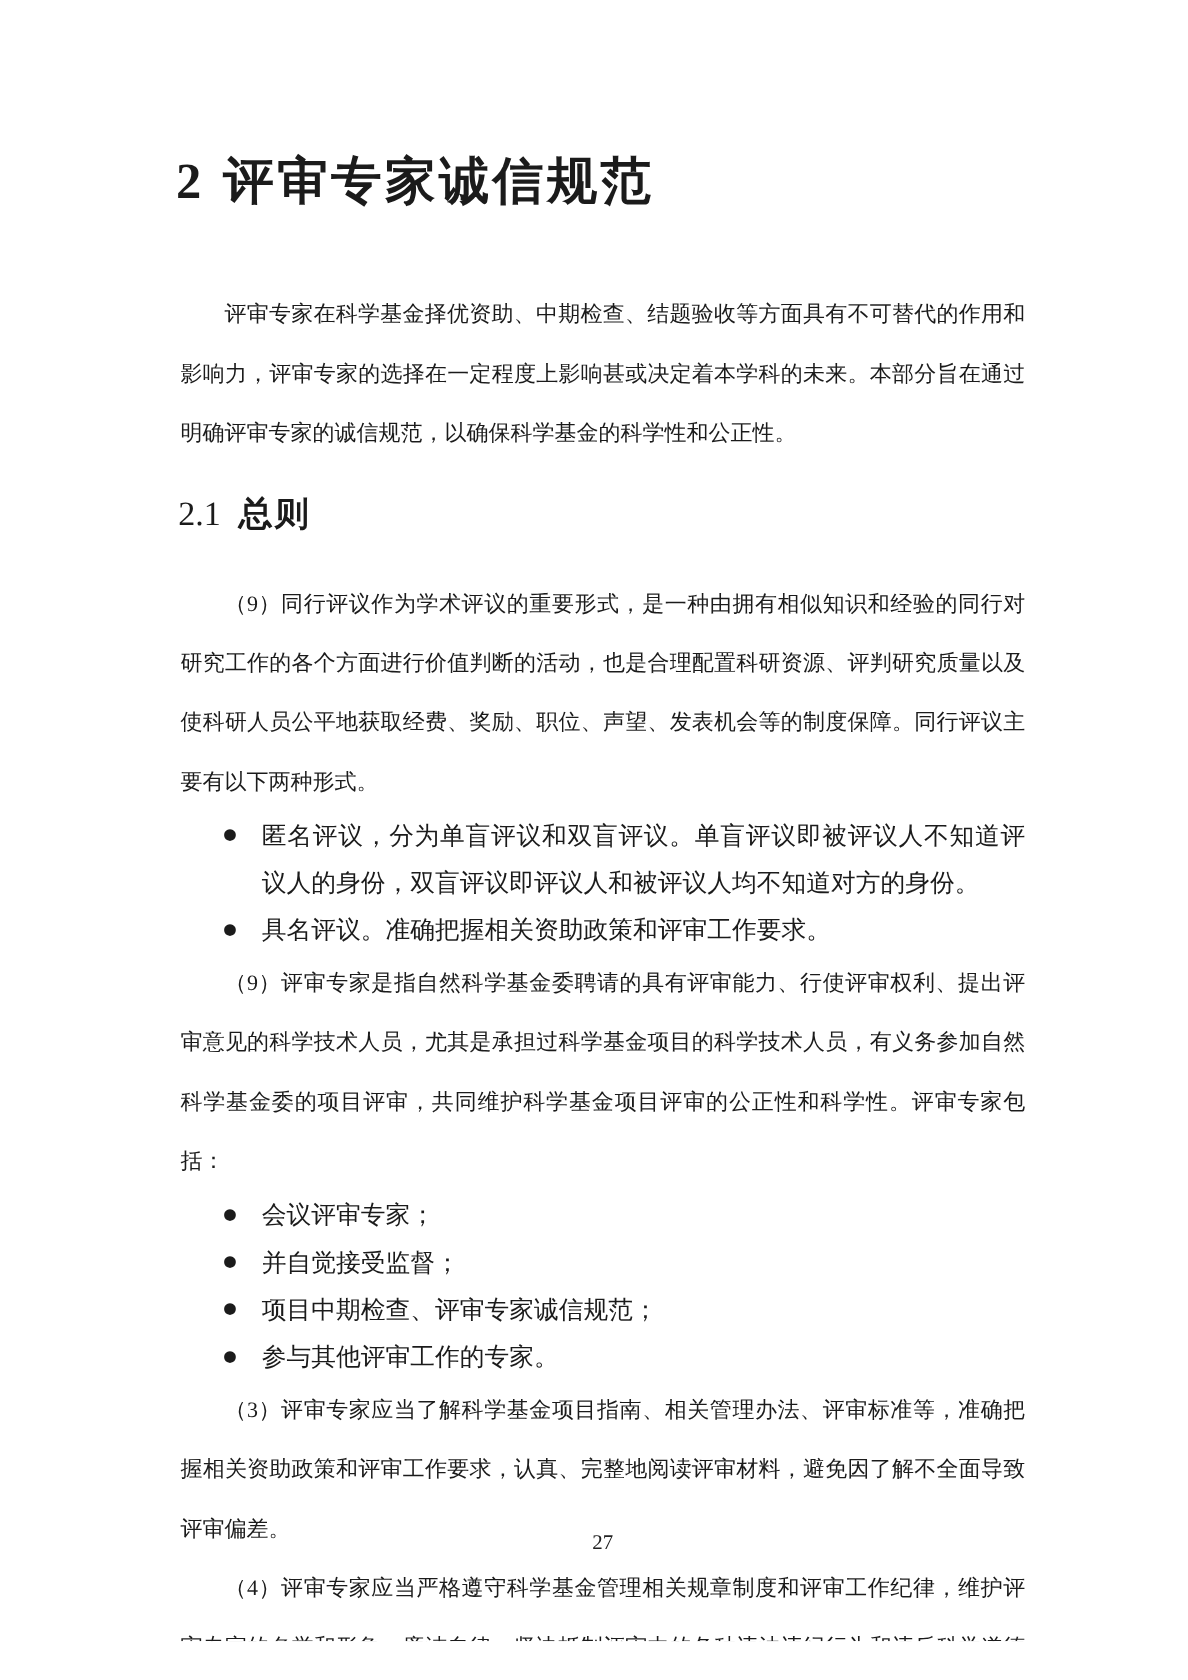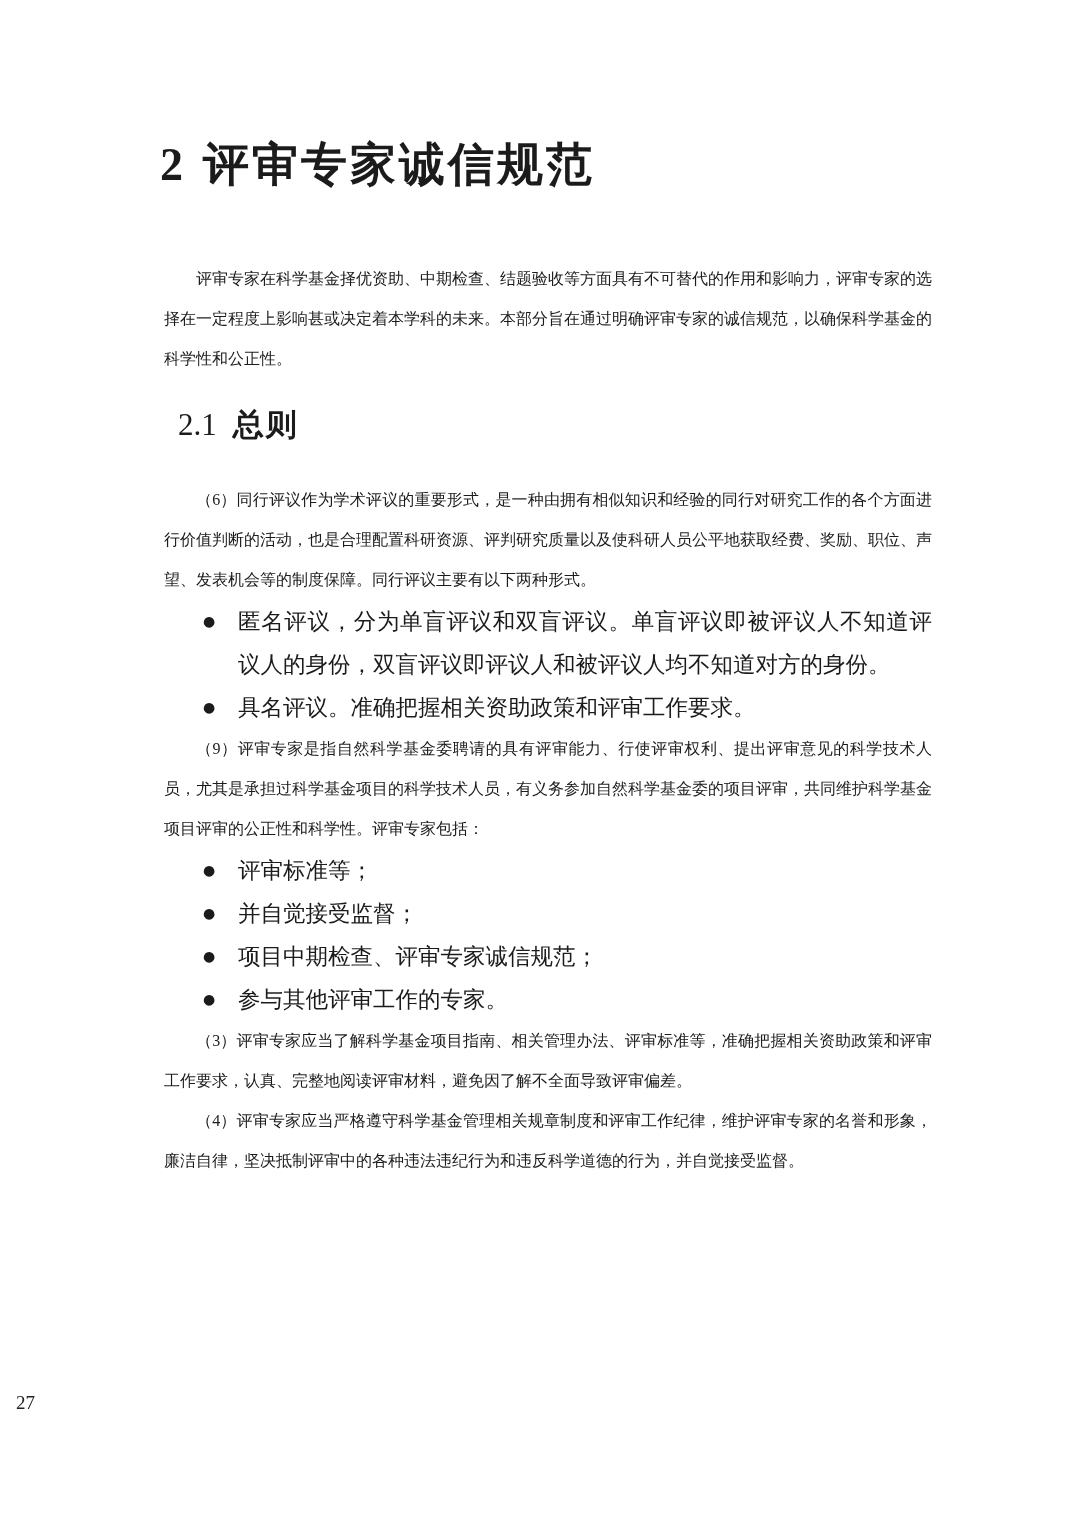--- a/index.html
+++ b/index.html
@@ -30,36 +30,35 @@
     font-weight: bold;
     margin-right: 20px;
   }
   .doc-title .txt {
     font-family: "Liberation Sans", "DejaVu Sans", sans-serif;
     font-weight: bold;
     letter-spacing: 3px;
   }
   .para {
     margin: 0;
-    font-size: 16px;
-    line-height: 40px;
+    font-size: 20px;
+    line-height: 54px;
     text-align: justify;
     text-indent: 2em;
   }
   .section-heading {
     margin: 26px 0 35px -2px;
     font-size: 31px;
     line-height: 40px;
     font-weight: normal;
     white-space: nowrap;
   }
   .section-heading .num {
     font-family: "Liberation Serif", "DejaVu Serif", serif;
     margin-right: 16px;
-    margin-left: 16px;
   }
   .section-heading .txt {
     font-family: "Liberation Sans", "DejaVu Sans", sans-serif;
     font-weight: 600;
     letter-spacing: 2px;
   }
   ul.bullet-list {
     margin: 0;
     padding: 0;
     list-style: none;
@@ -80,21 +79,21 @@
     flex: 1;
     font-size: 22.5px;
     line-height: 43px;
     text-align: justify;
   }
   .page-number {
     position: absolute;
     left: 0;
     right: 0;
     top: 1392px;
-    text-align: left;
+    text-align: center;
     font-size: 19px;
     font-family: "Liberation Serif", "DejaVu Serif", serif;
     color: #222222;
     padding-left: 16px;
   }
 </style>
 </head>
 <body>
 
 <div class="page">
@@ -103,39 +102,39 @@
     <h1 class="doc-title">
       <span class="num">2</span><span class="txt">评审专家诚信规范</span>
     </h1>
 
     <p class="para">评审专家在科学基金择优资助、中期检查、结题验收等方面具有不可替代的作用和影响力，评审专家的选择在一定程度上影响甚或决定着本学科的未来。本部分旨在通过明确评审专家的诚信规范，以确保科学基金的科学性和公正性。</p>
 
     <h2 class="section-heading">
       <span class="num">2.1</span><span class="txt">总则</span>
     </h2>
 
-    <p class="para">（6）同行评议作为学术评议的重要形式，是一种由拥有相似知识和经验的同行对研究工作的各个方面进行价值判断的活动，也是合理配置科研资源、评判研究质量以及使科研人员公平地获取经费、奖励、职位、声望、发表机会等的制度保障。同行评议主要有以下两种形式。</p>
+    <p class="para">（9）同行评议作为学术评议的重要形式，是一种由拥有相似知识和经验的同行对研究工作的各个方面进行价值判断的活动，也是合理配置科研资源、评判研究质量以及使科研人员公平地获取经费、奖励、职位、声望、发表机会等的制度保障。同行评议主要有以下两种形式。</p>
 
     <ul class="bullet-list">
       <li>
         <span class="bullet-marker">●</span>
         <span class="li-text">匿名评议，分为单盲评议和双盲评议。单盲评议即被评议人不知道评议人的身份，双盲评议即评议人和被评议人均不知道对方的身份。</span>
       </li>
       <li>
         <span class="bullet-marker">●</span>
         <span class="li-text">具名评议。准确把握相关资助政策和评审工作要求。</span>
       </li>
     </ul>
 
     <p class="para">（9）评审专家是指自然科学基金委聘请的具有评审能力、行使评审权利、提出评审意见的科学技术人员，尤其是承担过科学基金项目的科学技术人员，有义务参加自然科学基金委的项目评审，共同维护科学基金项目评审的公正性和科学性。评审专家包括：</p>
 
     <ul class="bullet-list">
       <li>
         <span class="bullet-marker">●</span>
-        <span class="li-text">评审标准等；</span>
+        <span class="li-text">会议评审专家；</span>
       </li>
       <li>
         <span class="bullet-marker">●</span>
         <span class="li-text">并自觉接受监督；</span>
       </li>
       <li>
         <span class="bullet-marker">●</span>
         <span class="li-text">项目中期检查、评审专家诚信规范；</span>
       </li>
       <li>

